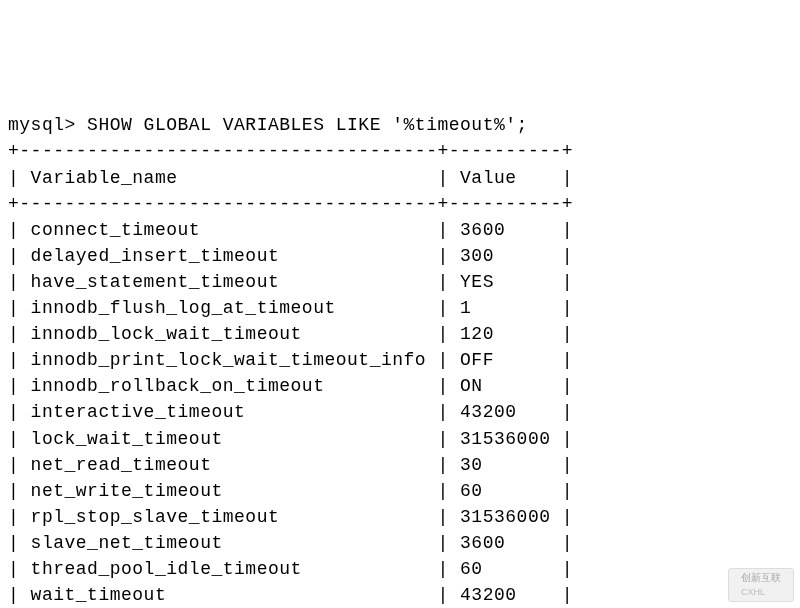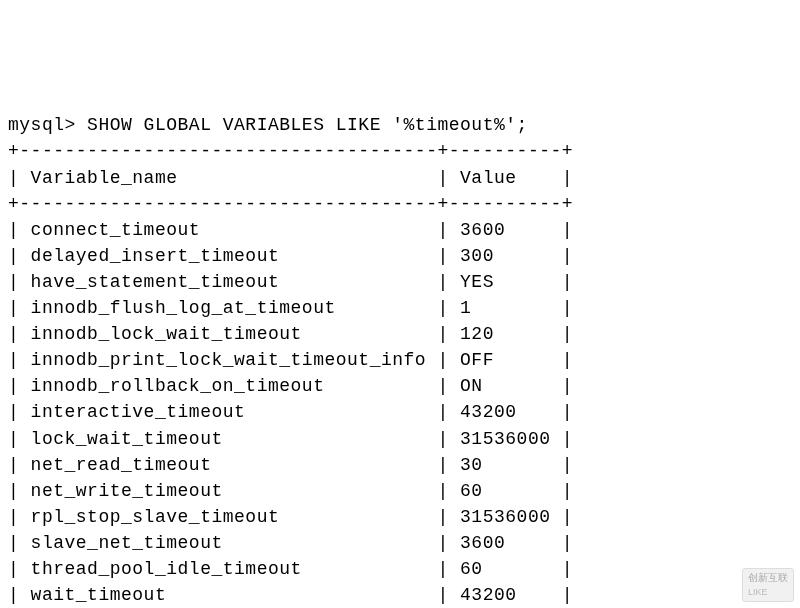--- a/index.html
+++ b/index.html
@@ -15,21 +15,21 @@
     }
     .watermark {
       position: fixed;
       right: 6px;
       bottom: 6px;
       font-family: sans-serif;
       font-size: 10px;
       color: #a9a9a9;
       background: rgba(240,240,240,0.9);
       border: 1px solid #ddd;
-      padding: 2px 5px;
+      padding: 2px 12px;
       border-radius: 3px;
       letter-spacing: 0;
       white-space: normal;
     }
     .watermark .cn {
       display: block;
       font-size: 9px;
       color: #bbb;
     }
   </style>
@@ -55,17 +55,17 @@
 | net_write_timeout                   | 60       |
 | rpl_stop_slave_timeout              | 31536000 |
 | slave_net_timeout                   | 3600     |
 | thread_pool_idle_timeout            | 60       |
 | wait_timeout                        | 43200    |
 +-------------------------------------+----------+
 15 rows in set (0.02 sec)</div>
 
 <div class="watermark">
   <span>创新互联</span>
-  <span class="cn">LIKE</span>
+  <span class="cn">CXHL</span>
 </div>
 
 
 
 
 </body></html>

